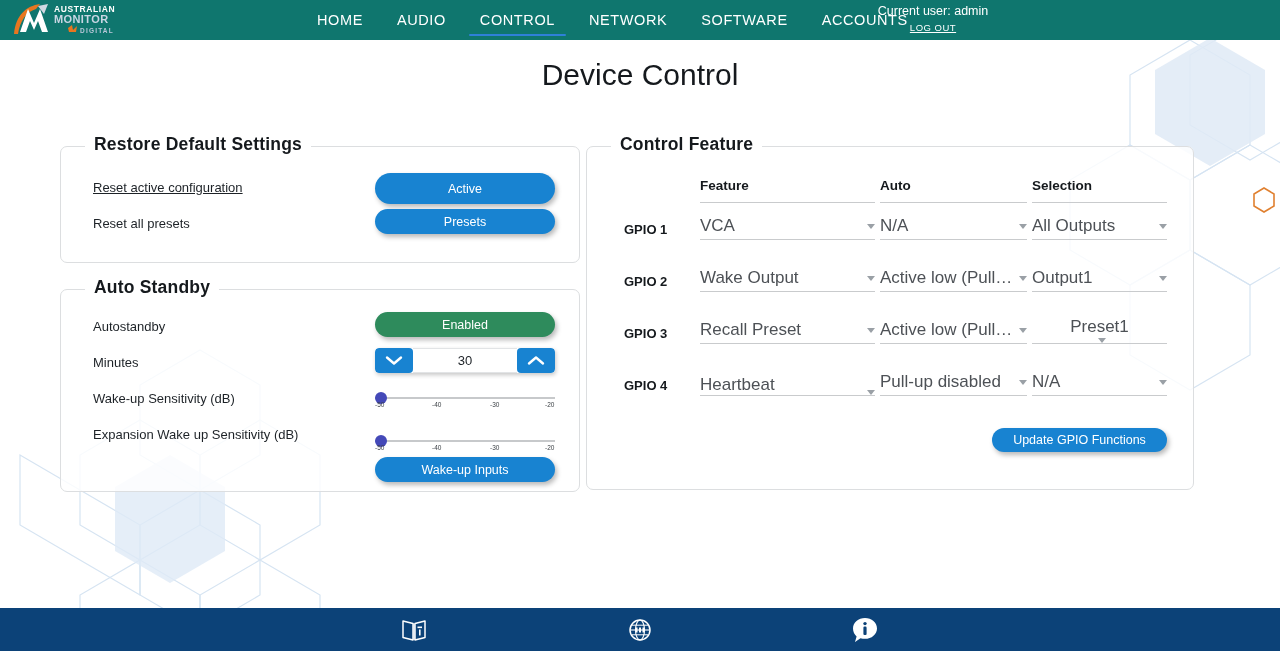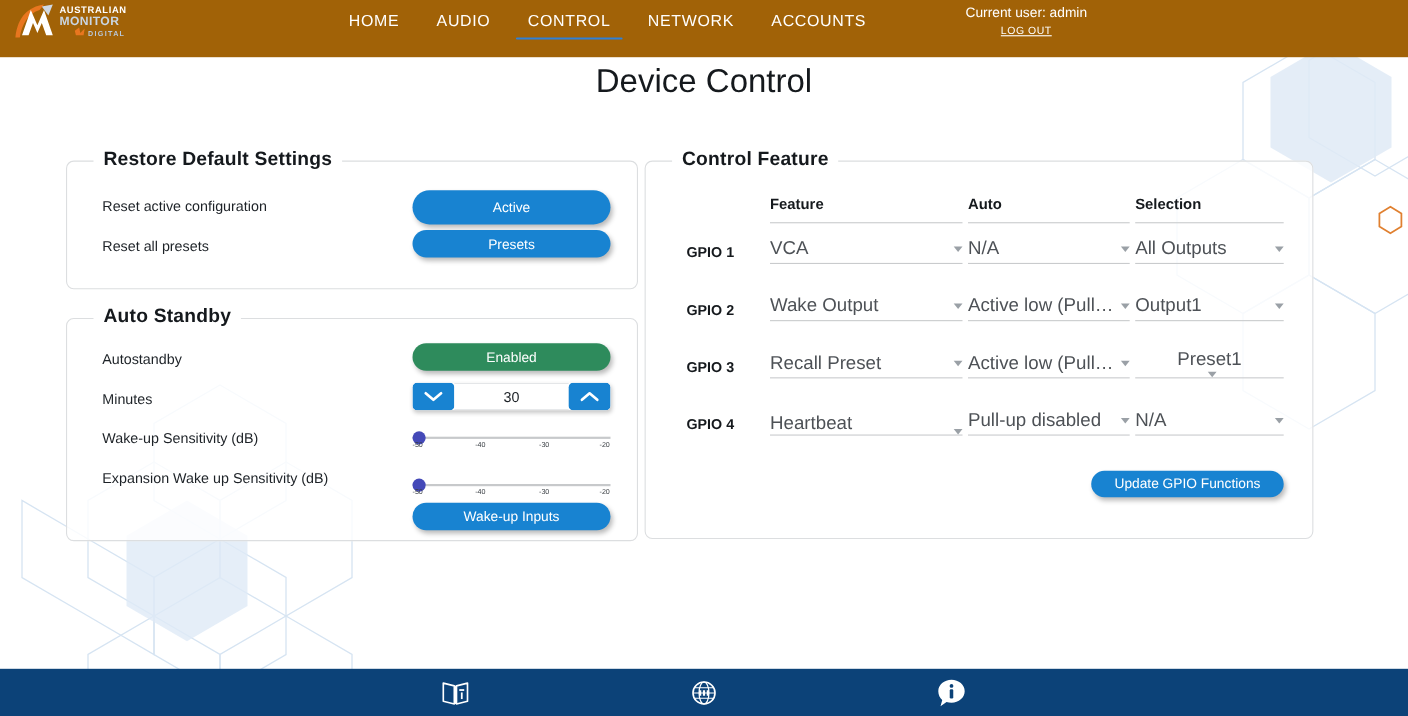--- a/index.html
+++ b/index.html
@@ -9,22 +9,22 @@
     background: #ffffff;
     overflow: hidden;
   }
   #app { position: relative; width: 1280px; height: 651px; background: #ffffff; }
 
   
   .hex-bg { position: absolute; inset: 0; pointer-events: none; z-index: 0; }
 
   
   .header {
-    position: absolute; top: 0; left: 0; width: 1280px; height: 52px;
-    background: #a16207; z-index: 10;
+    position: absolute; top: 0; left: 0; width: 1280px; height: 40px;
+    background: #0f766e; z-index: 10;
     display: flex; align-items: center;
   }
   .logo-wrap { position: absolute; left: 6px; top: 1px; width: 110px; height: 38px; }
   .nav { position: absolute; left: 300px; top: 0; height: 40px; display: flex; align-items: center; gap: 0; }
   .nav-item {
     position: relative; height: 40px; display: flex; align-items: center;
     padding: 0 17px; color: #ffffff; font-size: 14.5px; letter-spacing: .6px;
     cursor: pointer; text-decoration: none;
   }
   .nav-item.active { color: #ffffff; }
@@ -167,35 +167,36 @@
         <path d="M62 27 l4 -3 l1 5 l4 -4 l-1 6 l-7 0 Z" fill="#e8761f"></path>
         <text x="74" y="32" font-family="Liberation Sans, sans-serif" font-size="6.5" font-weight="bold" fill="#b9c8d9" letter-spacing="1.2">DIGITAL</text>
       </svg>
     </div>
 
     <nav class="nav">
       <a class="nav-item">HOME</a>
       <a class="nav-item">AUDIO</a>
       <a class="nav-item active">CONTROL</a>
       <a class="nav-item">NETWORK</a>
+      <a class="nav-item">SOFTWARE</a>
       <a class="nav-item">ACCOUNTS</a>
     </nav>
 
     <div class="user-box">
       <div>Current user: admin</div>
       <span class="logout">LOG OUT</span>
     </div>
   </div>
 
   <h1 class="page-title">Device Control</h1>
 
   <fieldset class="card" style="left:60px; top:146px; width:520px; height:117px;">
     <legend>Restore Default Settings</legend>
 
-    <span class="row-label" style="left:32px; top:33px;">Reset active configuration</span>
+    <span class="row-label" style="left:32px; top:33px;text-decoration:underline;">Reset active configuration</span>
     <button class="btn btn-blue" style="left:314px; top:26px; width:180px; height:31px;">Active</button>
 
     <span class="row-label" style="left:32px; top:69px;">Reset all presets</span>
     <button class="btn btn-blue" style="left:314px; top:62px; width:180px; height:25px;">Presets</button>
   </fieldset>
 
   <fieldset class="card" style="left:60px; top:289px; width:520px; height:203px;">
     <legend>Auto Standby</legend>
 
     <span class="row-label" style="left:32px; top:29px;">Autostandby</span>

